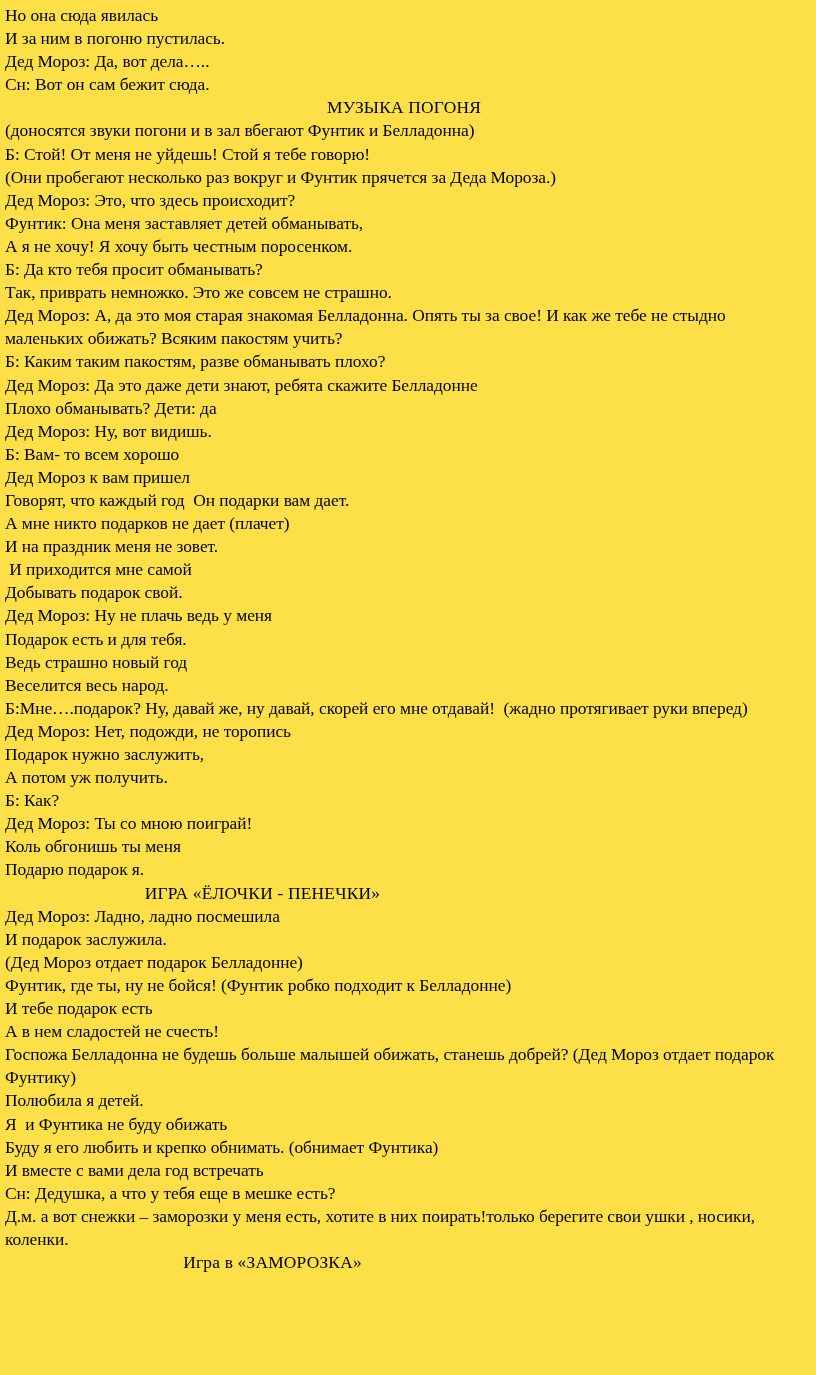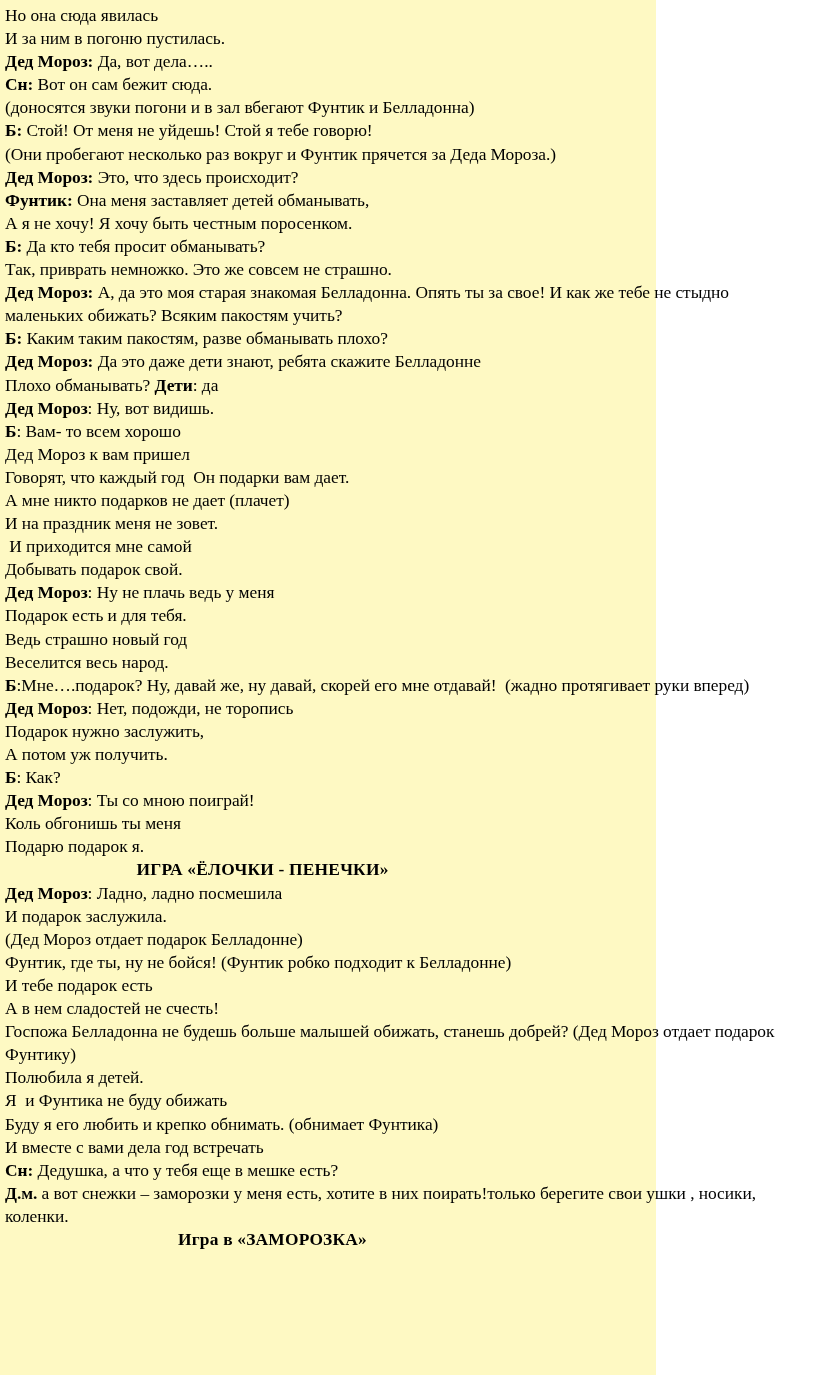--- a/index.html
+++ b/index.html
@@ -10,23 +10,23 @@
   }
   body {
     width: 816px;
     height: 1375px;
     font-family: "Liberation Serif", "DejaVu Serif", serif;
     color: #000000;
     overflow: hidden;
   }
   #page {
     position: relative;
-    width: 656px;
+    width: 816px;
     height: 1375px;
-    background: #fef9c3;
+    background: #fde047;
     padding: 0;
     box-sizing: border-box;
   }
   #script-body {
     position: absolute;
     left: 5px;
     top: 4px;
     width: 800px;
   }
   .line {
@@ -41,32 +41,33 @@
   .line.center {
     text-align: center;
     font-weight: bold;
     letter-spacing: 0.2px;
   }
   
   .line.center.heading-music   { padding-right: 2px; }
   .line.center.heading-elochki { padding-right: 285px; }
   .line.center.heading-zamorozka { padding-right: 265px; text-align: center; }
 
-  .b { font-weight: bold; }
+  .b { font-weight: normal; }
   .r { font-weight: normal; }
 </style>
 </head>
 <body>
 
 <div id="page">
   <div id="script-body">
       <p class="line"><span class="r">Но она сюда явилась</span></p>
       <p class="line"><span class="r">И за ним в погоню пустилась.</span></p>
       <p class="line"><span class="b">Дед Мороз:</span><span class="r"> Да, вот дела…..</span></p>
       <p class="line"><span class="b">Сн:</span><span class="r"> Вот он сам бежит сюда.</span></p>
+      <p class="line center heading-music"><span class="b">МУЗЫКА ПОГОНЯ</span></p>
       <p class="line"><span class="r">(доносятся звуки погони и в зал вбегают Фунтик и Белладонна)</span></p>
       <p class="line"><span class="b">Б:</span><span class="r"> Стой! От меня не уйдешь! Стой я тебе говорю!</span></p>
       <p class="line"><span class="r">(Они пробегают несколько раз вокруг и Фунтик прячется за Деда Мороза.)</span></p>
       <p class="line"><span class="b">Дед Мороз:</span><span class="r"> Это, что здесь происходит?</span></p>
       <p class="line"><span class="b">Фунтик:</span><span class="r"> Она меня заставляет детей обманывать,</span></p>
       <p class="line"><span class="r">А я не хочу! Я хочу быть честным поросенком.</span></p>
       <p class="line"><span class="b">Б:</span><span class="r"> Да кто тебя просит обманывать?</span></p>
       <p class="line"><span class="r">Так, приврать немножко. Это же совсем не страшно.</span></p>
       <p class="line"><span class="b">Дед Мороз:</span><span class="r"> А, да это моя старая знакомая Белладонна. Опять ты за свое! И как же тебе не стыдно маленьких обижать? Всяким пакостям учить?</span></p>
       <p class="line"><span class="b">Б:</span><span class="r"> Каким таким пакостям, разве обманывать плохо?</span></p>

